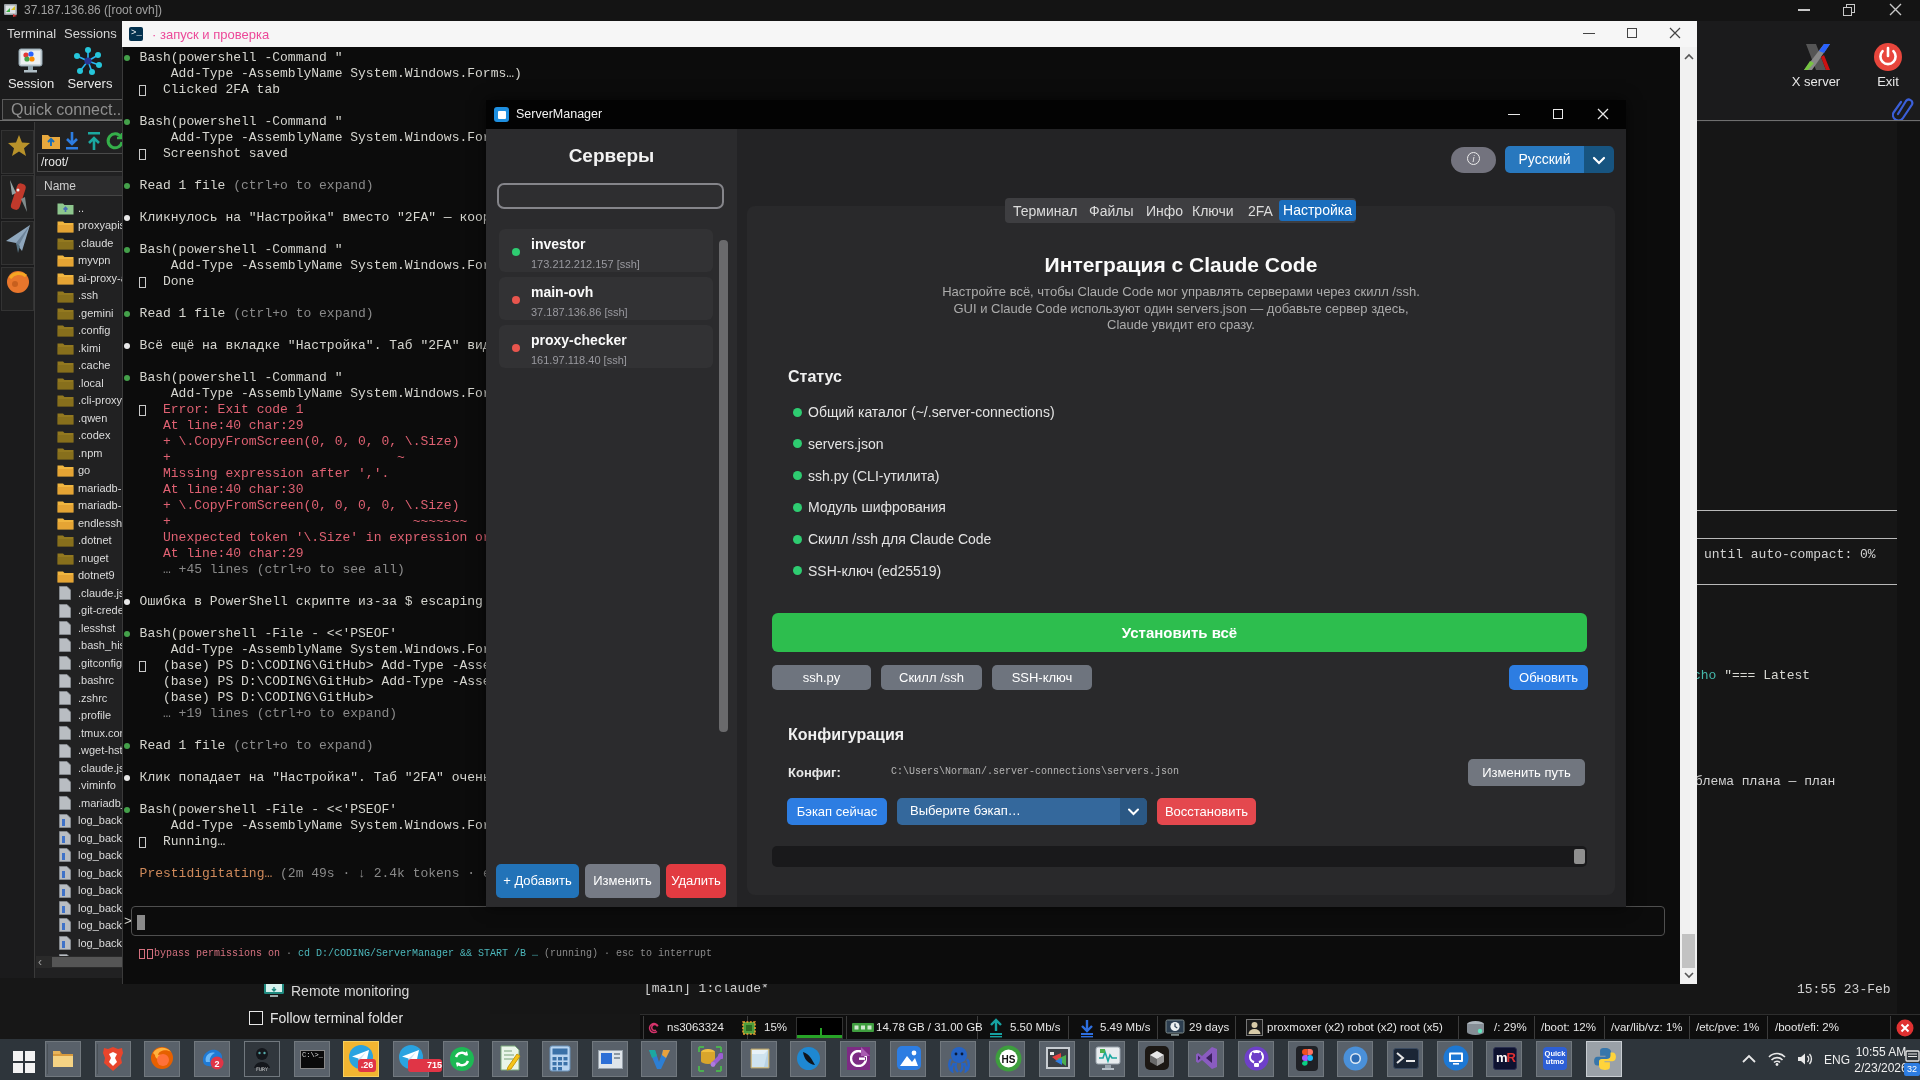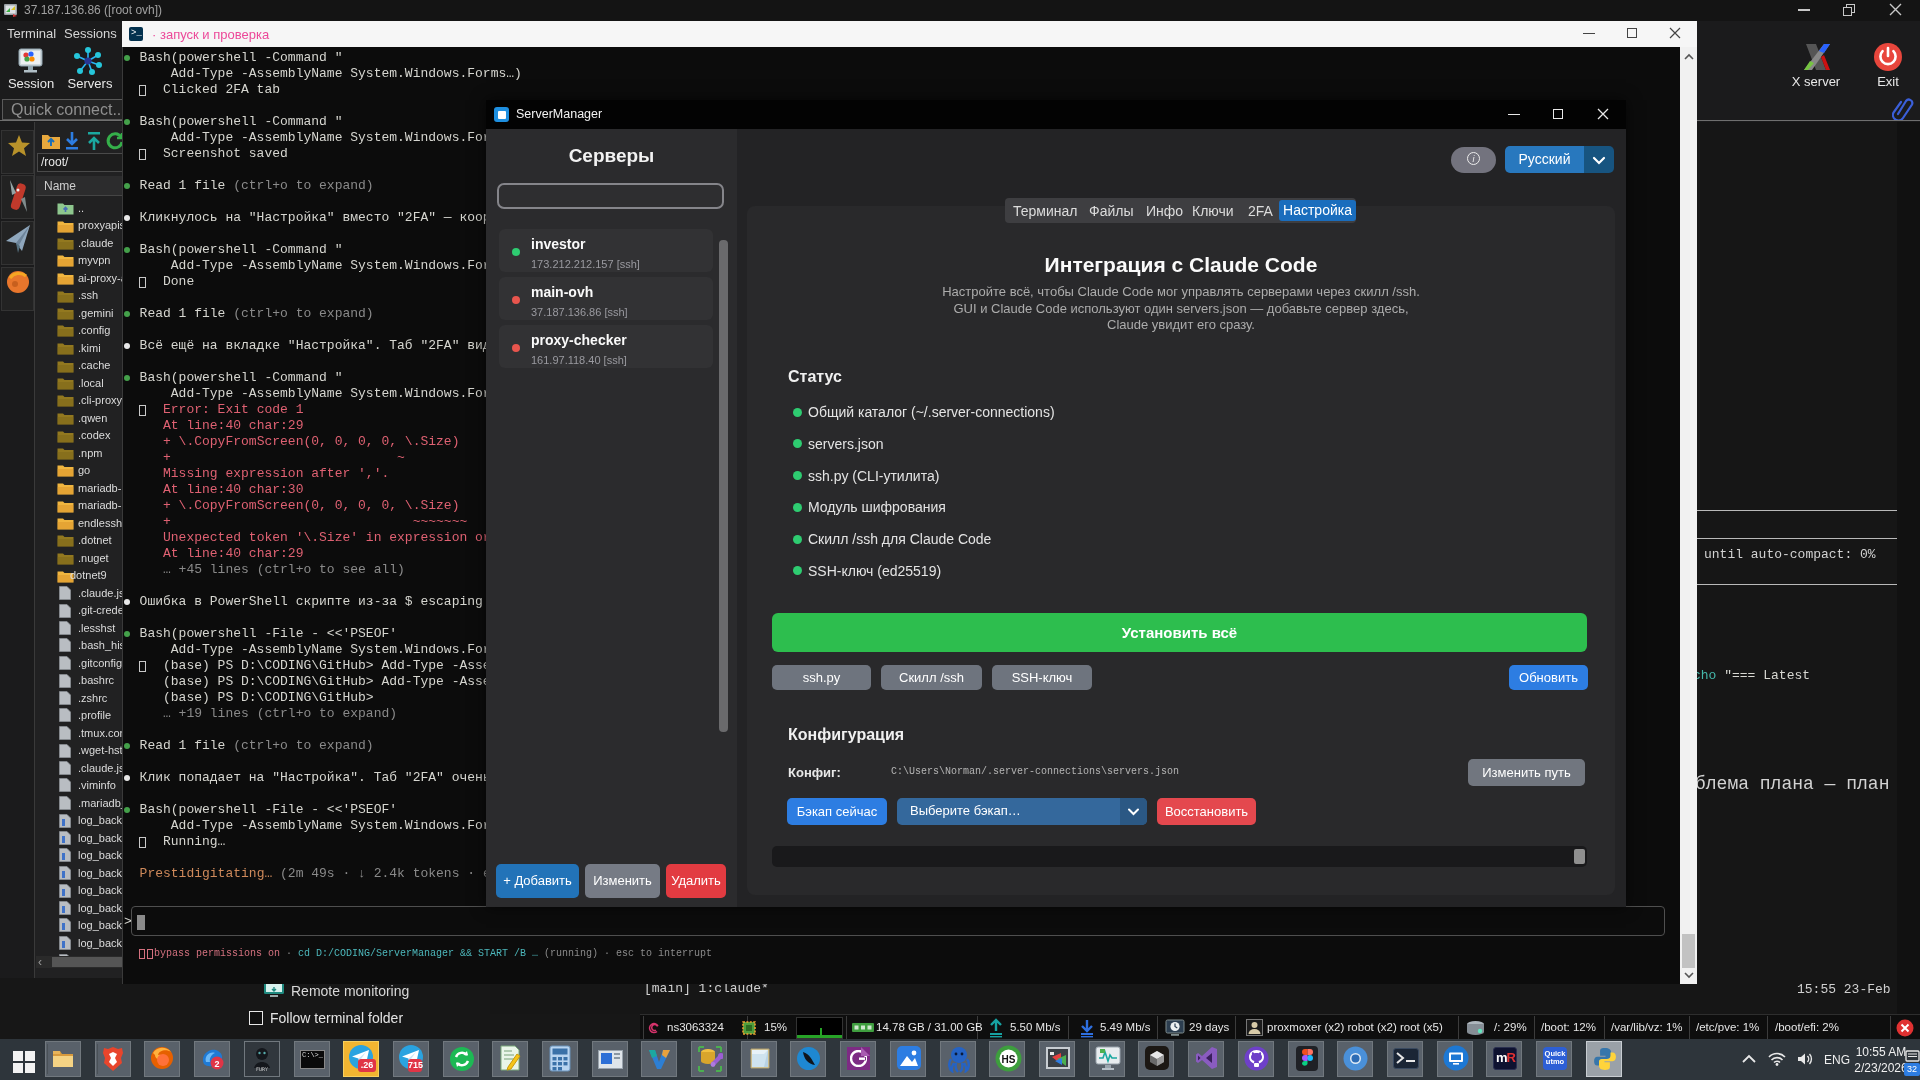--- a/index.html
+++ b/index.html
@@ -223,21 +223,21 @@
 <div style="position:absolute;left:78px;top:534.0px;font-size:11px;color:#dcdcdc;white-space:nowrap">.dotnet</div>
 <svg class="a" style="left:57px;top:552px" width="17" height="13" viewBox="0 0 17 13">
     <path d="M0.5 1.5 L6 1.5 L7.5 3 L16.5 3 L16.5 12.5 L0.5 12.5 Z" fill="#92781f"></path>
     <path d="M0.5 5 L16.5 5 L16.5 12.5 L0.5 12.5 Z" fill="#7a6318" opacity="0.45"></path>
   </svg>
 <div style="position:absolute;left:78px;top:551.5px;font-size:11px;color:#dcdcdc;white-space:nowrap">.nuget</div>
 <svg class="a" style="left:57px;top:570px" width="17" height="13" viewBox="0 0 17 13">
     <path d="M0.5 1.5 L6 1.5 L7.5 3 L16.5 3 L16.5 12.5 L0.5 12.5 Z" fill="#f0b53f"></path>
     <path d="M0.5 5 L16.5 5 L16.5 12.5 L0.5 12.5 Z" fill="#d89028" opacity="0.45"></path>
   </svg>
-<div style="position:absolute;left:70px;top:569.0px;font-size:11px;color:#dcdcdc;white-space:nowrap">dotnet9</div>
+<div style="position:absolute;left:78px;top:569.0px;font-size:11px;color:#dcdcdc;white-space:nowrap">dotnet9</div>
 <svg class="a" style="left:59px;top:586px" width="12" height="14" viewBox="0 0 12 14">
     <path d="M0.5 0.5 L8 0.5 L11.5 4 L11.5 13.5 L0.5 13.5 Z" fill="#b9bdc2" stroke="#8a8f94" stroke-width="0.8"></path>
   </svg>
 <div style="position:absolute;left:78px;top:586.5px;font-size:11px;color:#dcdcdc;white-space:nowrap">.claude.json</div>
 <svg class="a" style="left:59px;top:604px" width="12" height="14" viewBox="0 0 12 14">
     <path d="M0.5 0.5 L8 0.5 L11.5 4 L11.5 13.5 L0.5 13.5 Z" fill="#b9bdc2" stroke="#8a8f94" stroke-width="0.8"></path>
   </svg>
 <div style="position:absolute;left:78px;top:604.0px;font-size:11px;color:#dcdcdc;white-space:nowrap">.git-credentials</div>
 <svg class="a" style="left:59px;top:621px" width="12" height="14" viewBox="0 0 12 14">
     <path d="M0.5 0.5 L8 0.5 L11.5 4 L11.5 13.5 L0.5 13.5 Z" fill="#b9bdc2" stroke="#8a8f94" stroke-width="0.8"></path>
@@ -345,21 +345,21 @@
 <div style="position:absolute;left:1897px;top:122px;width:23px;height:892px;background:#111"></div>
 <div style="position:absolute;left:1697px;top:510px;width:200px;height:1px;background:#b9b9b9"></div>
 <div style="position:absolute;left:1697px;top:538px;width:200px;height:1px;background:#b9b9b9"></div>
 <div style="position:absolute;left:1697px;top:584px;width:200px;height:1px;background:#b9b9b9"></div>
 <div style="position:absolute;left:1704px;top:547px;font-size:13px;color:#d2d2d2">
     <pre>until auto-compact: 0%</pre>
   </div>
 <div style="position:absolute;left:1693px;top:668px;font-size:13px">
     <pre><span style="color:#45b8ab">cho</span> <span style="color:#d8d8d2">"=== Latest</span></pre>
   </div>
-<div style="position:absolute;left:1695px;top:774px;font-size:18px;color:#d2d2d2">
+<div style="position:absolute;left:1695px;top:774px;font-size:13px;color:#d2d2d2">
     <pre>блема плана — план</pre>
   </div>
 <div style="position:absolute;left:644px;top:981px;font-size:13px;color:#d0d0d0">
     <pre>[main] 1:claude*</pre>
   </div>
 <div style="position:absolute;left:1797px;top:982px;font-size:13px;color:#d0d0d0">
     <pre>15:55 23-Feb</pre>
   </div>
 <div style="position:absolute;left:122px;top:971px;width:8px;height:9px;background:#cfcfcf"></div>
 <div style="position:absolute;left:640px;top:1014px;width:1280px;height:28px;background:#0e0e0e;border-top:1px solid #2e2e2e"></div>
@@ -482,21 +482,21 @@
     <path d="M4 12.5 L21 6 L18 20 L13.5 16.5 L11 18.5 L10.5 14.5 Z" fill="#fff"></path>
     <path d="M10.5 14.5 L18 8 L12.5 15.8 Z" fill="#c8e6f8"></path>
   </svg>
 <div style="position:absolute;left:358px;top:1059px;width:18px;height:13px;background:#e03546;border-radius:3px;font-size:9px;color:#fff;text-align:center;line-height:13px;font-weight:bold">.26</div>
 <div style="position:absolute;left:393px;top:1041px;width:36px;height:36px;background:#59616a;border:1px solid #71787e"></div>
 <svg class="a" style="left:398px;top:1044px" width="26" height="26" viewBox="0 0 26 26">
     <circle cx="13" cy="13" r="12" fill="#2aa3e0"></circle>
     <path d="M4 12.5 L21 6 L18 20 L13.5 16.5 L11 18.5 L10.5 14.5 Z" fill="#fff"></path>
     <path d="M10.5 14.5 L18 8 L12.5 15.8 Z" fill="#c8e6f8"></path>
   </svg>
-<div style="position:absolute;left:408px;top:1059px;width:14px;height:13px;background:#e03546;border-radius:3px;font-size:9px;color:#fff;text-align:right;line-height:13px;font-weight:bold">715</div>
+<div style="position:absolute;left:408px;top:1059px;width:34px;height:13px;background:#e03546;border-radius:3px;font-size:9px;color:#fff;text-align:right;line-height:13px;font-weight:bold">715</div>
 <div style="position:absolute;left:443px;top:1041px;width:36px;height:36px;background:#59616a;border:1px solid #71787e"></div>
 <svg class="a" style="left:449px;top:1046px" width="26" height="26" viewBox="0 0 26 26">
     <circle cx="13" cy="13" r="12" fill="#1db954"></circle>
     <path d="M7 11 a 6.5 6.5 0 0 1 11 -2 M19 15 a 6.5 6.5 0 0 1 -11 2" stroke="#fff" stroke-width="2.4" fill="none"></path>
     <path d="M18 5 L19 9.5 L14.5 9 Z M8 21 L7 16.5 L11.5 17 Z" fill="#fff"></path>
   </svg>
 <div style="position:absolute;left:492px;top:1041px;width:36px;height:36px;background:#59616a;border:1px solid #71787e"></div>
 <svg class="a" style="left:498px;top:1045px" width="24" height="28" viewBox="0 0 24 28">
     <path d="M3 1 L17 1 L21 5 L21 25 L3 25 Z" fill="#e9f5e9" stroke="#7aa87a"></path>
     <path d="M6 6 L14 6 M6 10 L16 10 M6 14 L16 14" stroke="#9dbd9d" stroke-width="1.4"></path>

